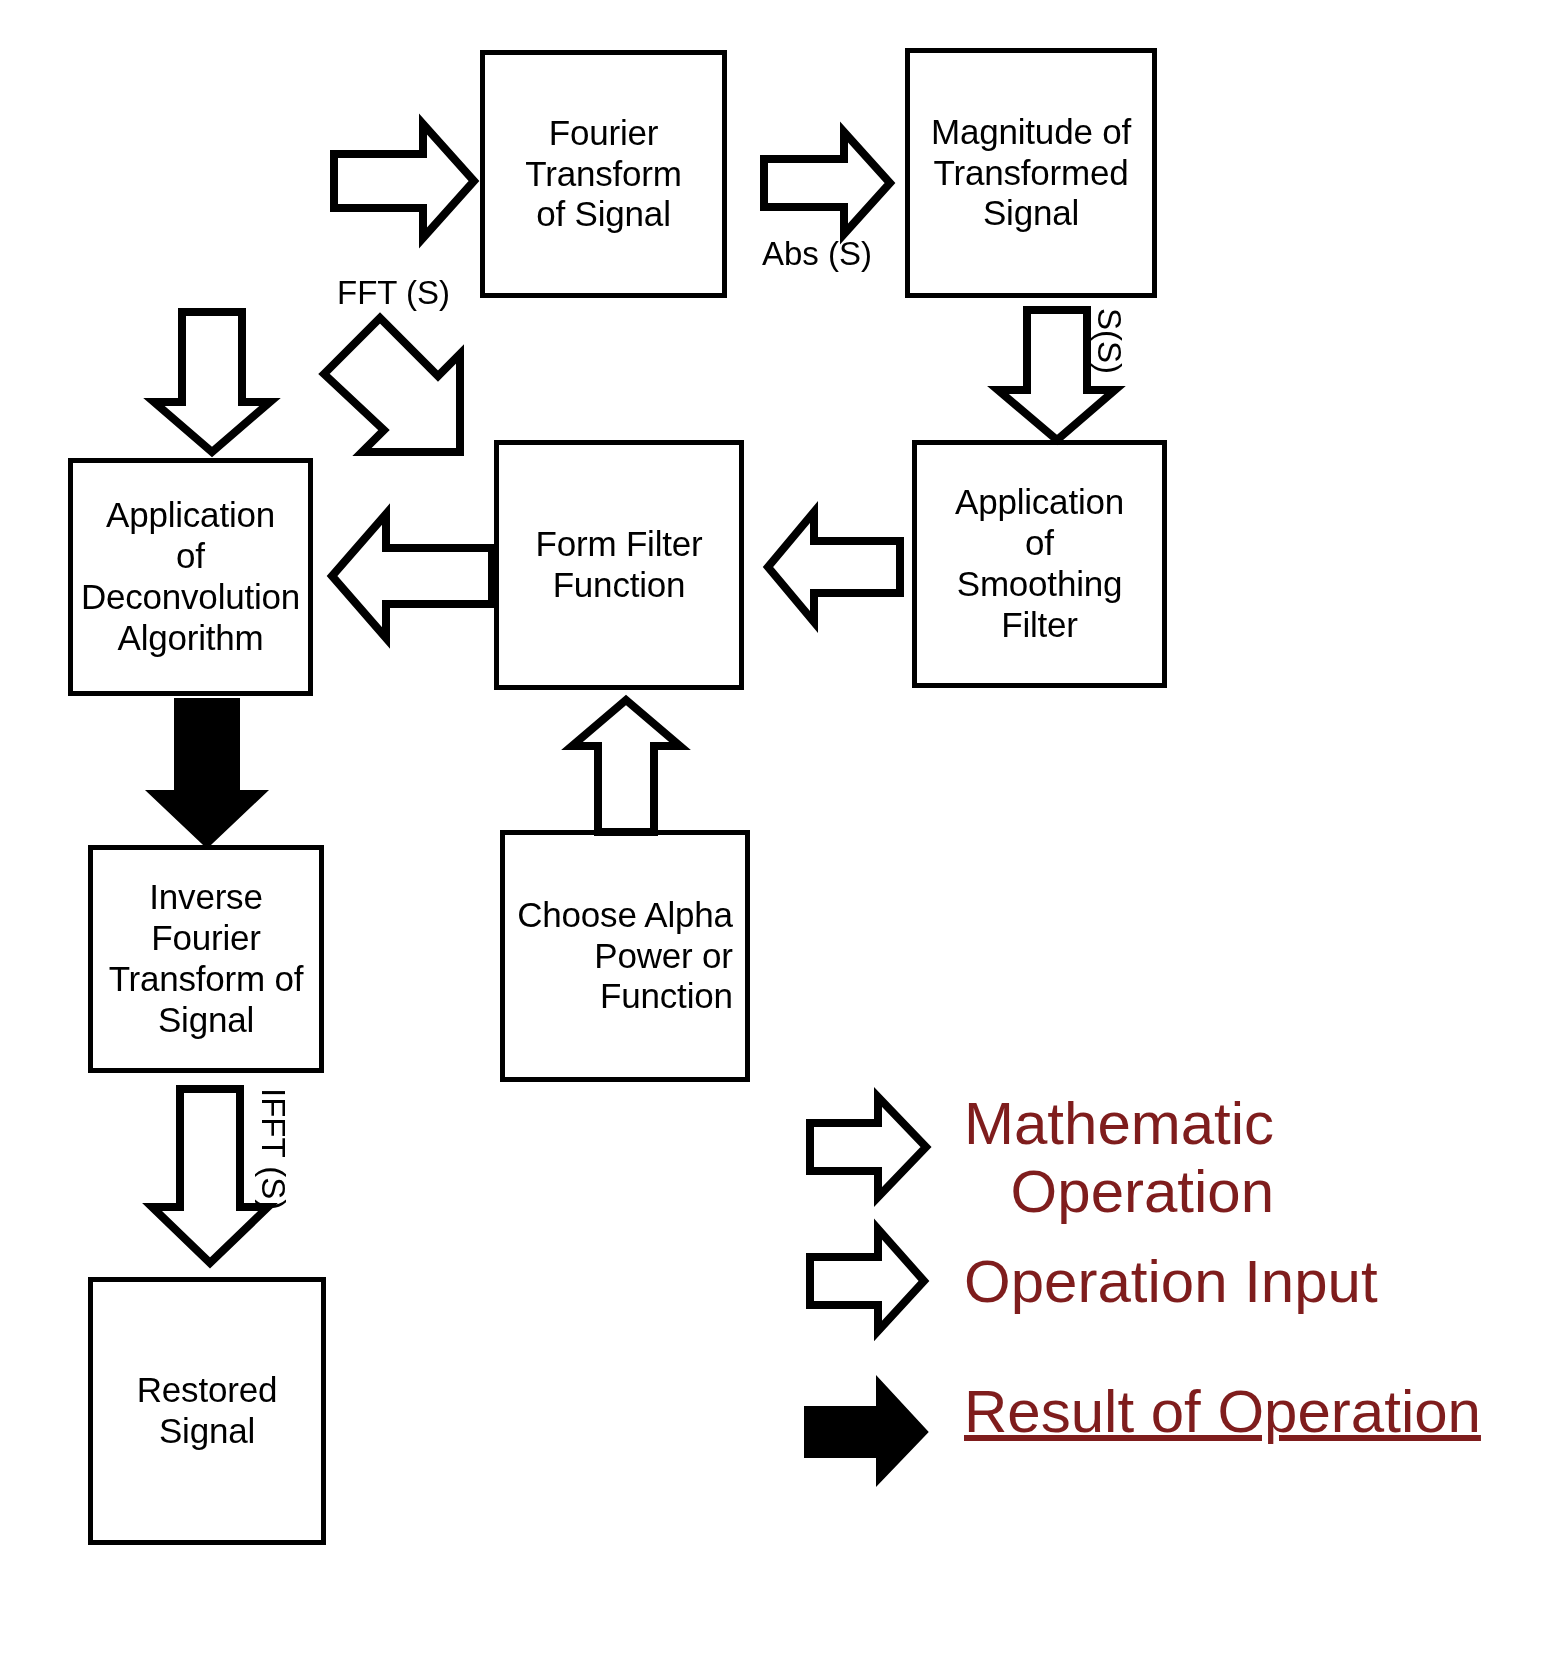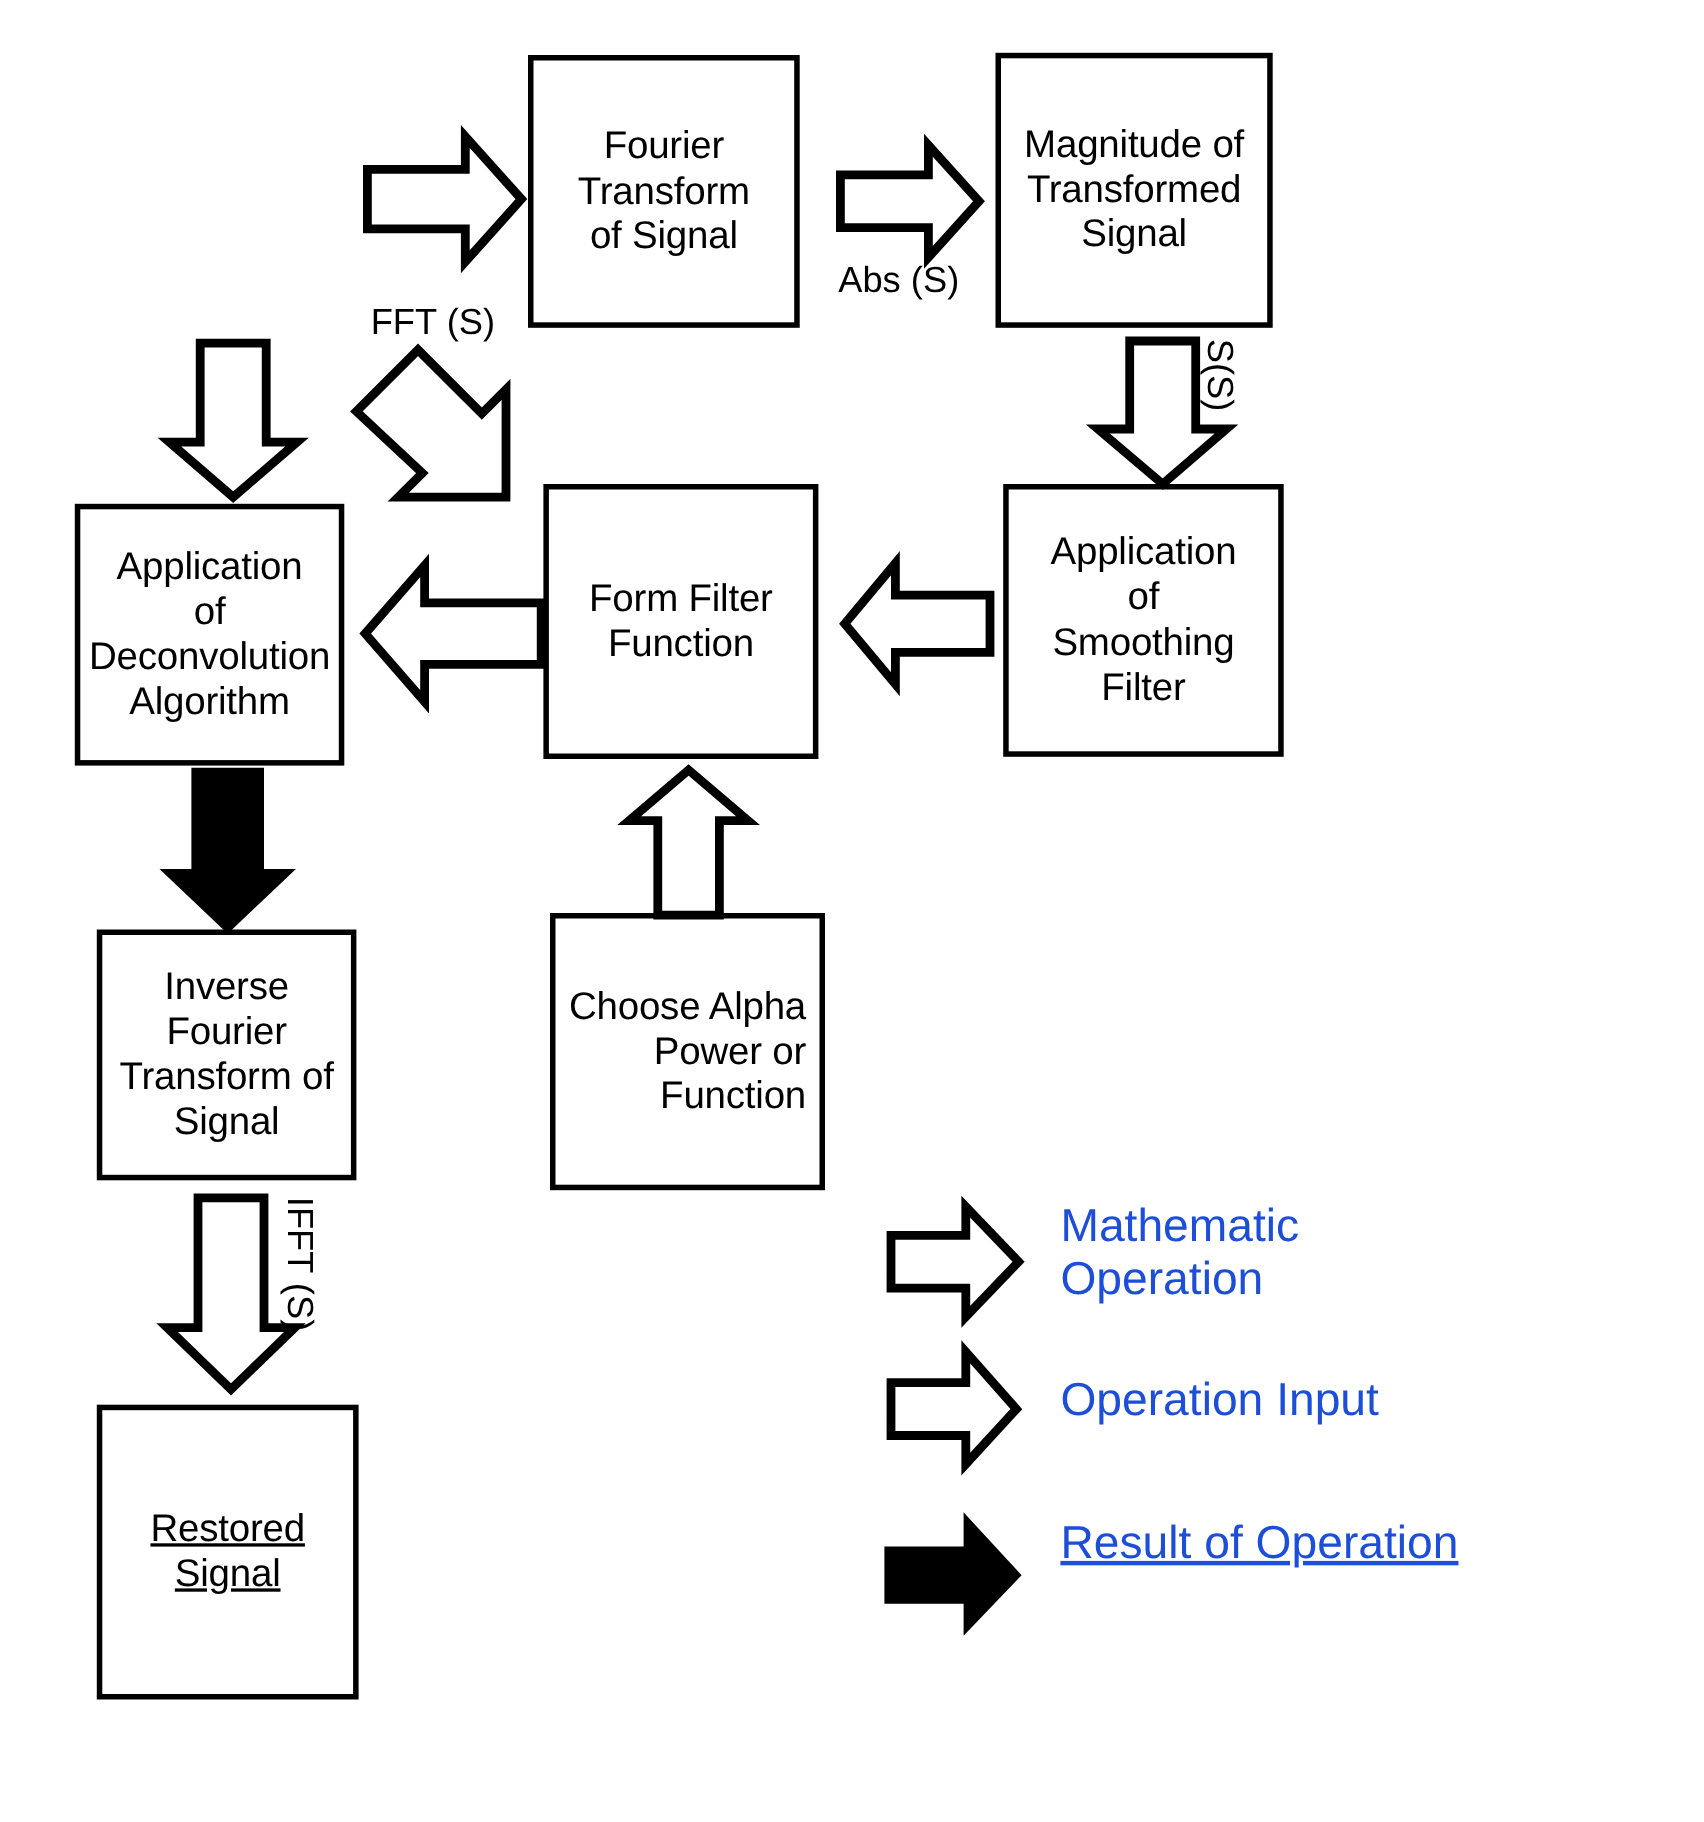--- a/index.html
+++ b/index.html
@@ -54,24 +54,25 @@
     color: #000;
   }
   .elabel.vert {
     transform-origin: left top;
     transform: rotate(90deg);
   }
 
   
   .legend-text {
     position: absolute;
-    font-size: 42px;
+    font-size: 60px;
     line-height: 1.14;
     white-space: pre-line;
-    color: #1d4ed8;
+    color: #7f1d1d;
+    text-align: right;
   }
 </style>
 </head>
 <body>
 
 <div id="canvas">
 
 
   <div class="box" style="left:480px; top:50px; width:247px; height:248px;">
     <span class="txt">Fourier
@@ -110,21 +111,21 @@
 Transform of
 Signal</span>
   </div>
 
   <div class="box" style="left:500px; top:830px; width:250px; height:252px;text-align:right;">
     <span class="txt">Choose Alpha
 Power or
 Function</span>
   </div>
 
-  <div class="box" style="left:88px; top:1277px; width:238px; height:268px;text-decoration:underline;">
+  <div class="box" style="left:88px; top:1277px; width:238px; height:268px;">
     <span class="txt">Restored
 Signal</span>
   </div>
 
   <div class="arrow" style="left:330px; top:120px;">
     <svg width="148" height="122" viewBox="0 0 148 122">
       <path d="M4 34 L93 34 L93 4 L144 61 L93 118 L93 88 L4 88 Z" fill="#ffffff" stroke="#000000" stroke-width="8" stroke-linejoin="miter"></path>
     </svg>
   </div>
 

